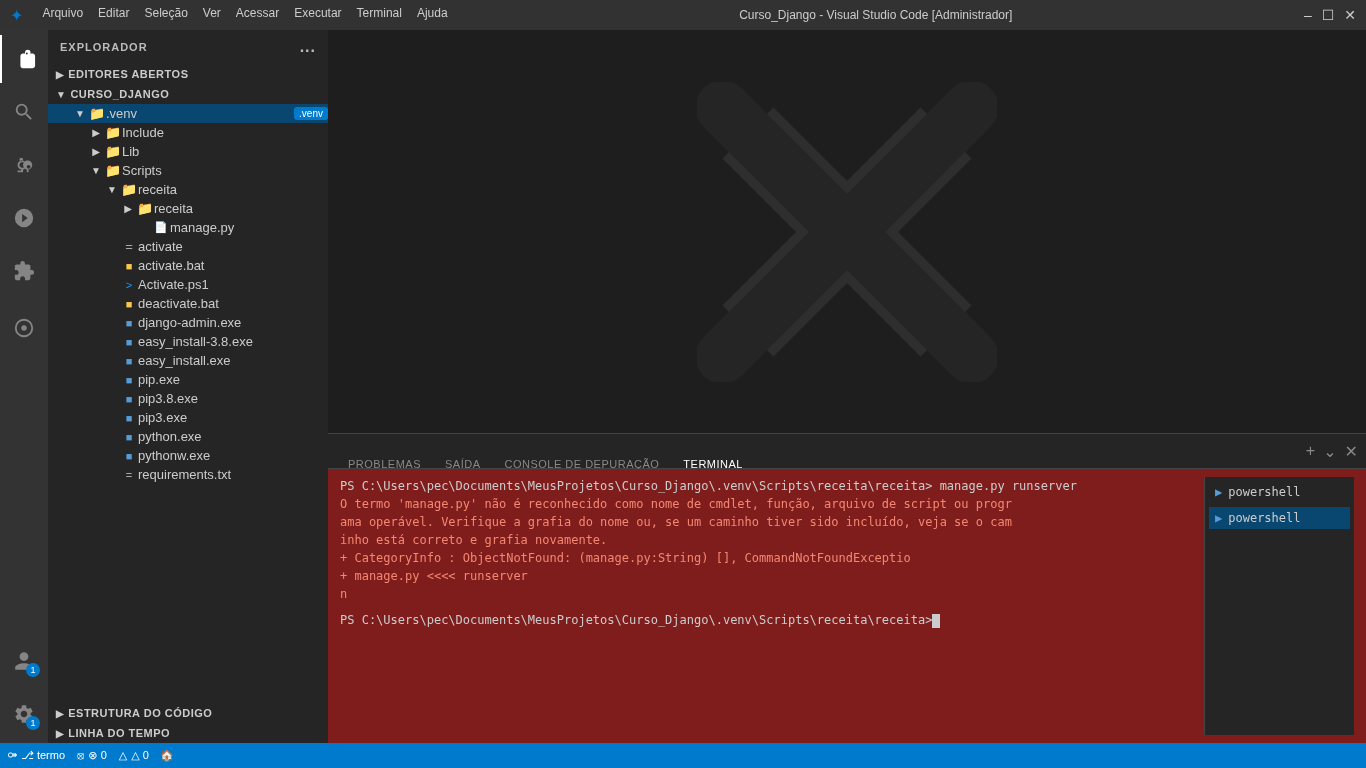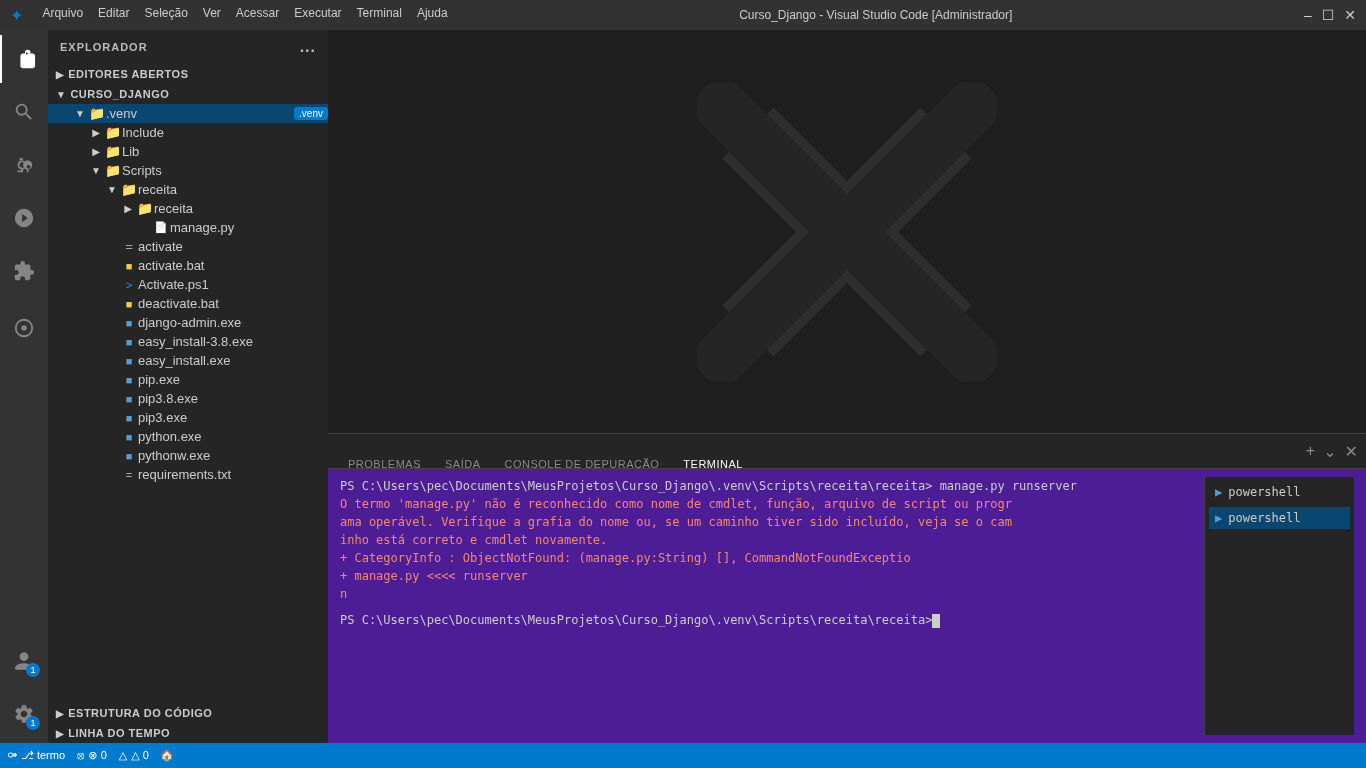--- a/index.html
+++ b/index.html
@@ -179,21 +179,21 @@
     }
     #panel-actions span { color: #888; cursor: pointer; font-size: 16px; }
 
     #terminal-content {
       flex: 1;
       overflow-y: auto;
       padding: 8px 12px;
       font-family: 'Consolas', monospace;
       font-size: 12px;
       color: #ccc;
-      background: #4c1d95;
+      background: #7f1d1d;
       display: flex;
       gap: 2px;
     }
     #terminal-main { flex: 1; }
     #terminal-sidebar {
       width: 150px;
       background: #252526;
       border-left: 1px solid #444;
       padding: 4px;
       display: flex;
@@ -501,21 +501,21 @@
           <span>✕</span>
         </div>
       </div>
 
       <div id="terminal-content">
         <div id="terminal-main">
           <div style="font-family:'Consolas',monospace;font-size:12px;line-height:1.5;">
             <div><span class="term-path">PS C:\Users\pec\Documents\MeusProjetos\Curso_Django\.venv\Scripts\receita\receita&gt;</span><span class="term-cmd"> manage.py runserver</span></div>
             <div class="term-error">O termo 'manage.py' não é reconhecido como nome de cmdlet, função, arquivo de script ou progr</div>
             <div class="term-error">ama operável. Verifique a grafia do nome ou, se um caminho tiver sido incluído, veja se o cam</div>
-            <div class="term-error">inho está correto e cmdlet novamente.</div>
+            <div class="term-error">inho está correto e grafia novamente.</div>
             <div class="term-error">    + CategoryInfo          : ObjectNotFound: (manage.py:String) [], CommandNotFoundExceptio</div>
             <div class="term-error">+ manage.py &lt;&lt;&lt;&lt;  runserver</div>
             <div class="term-error">n</div>
             <div style="margin-top:8px;"><span class="term-path">PS C:\Users\pec\Documents\MeusProjetos\Curso_Django\.venv\Scripts\receita\receita&gt;</span><span class="term-cursor"></span></div>
           </div>
         </div>
         <div id="terminal-sidebar">
           <div class="terminal-panel-item">
             <span style="color:#569cd6;">▶</span>
             <span>powershell</span>

